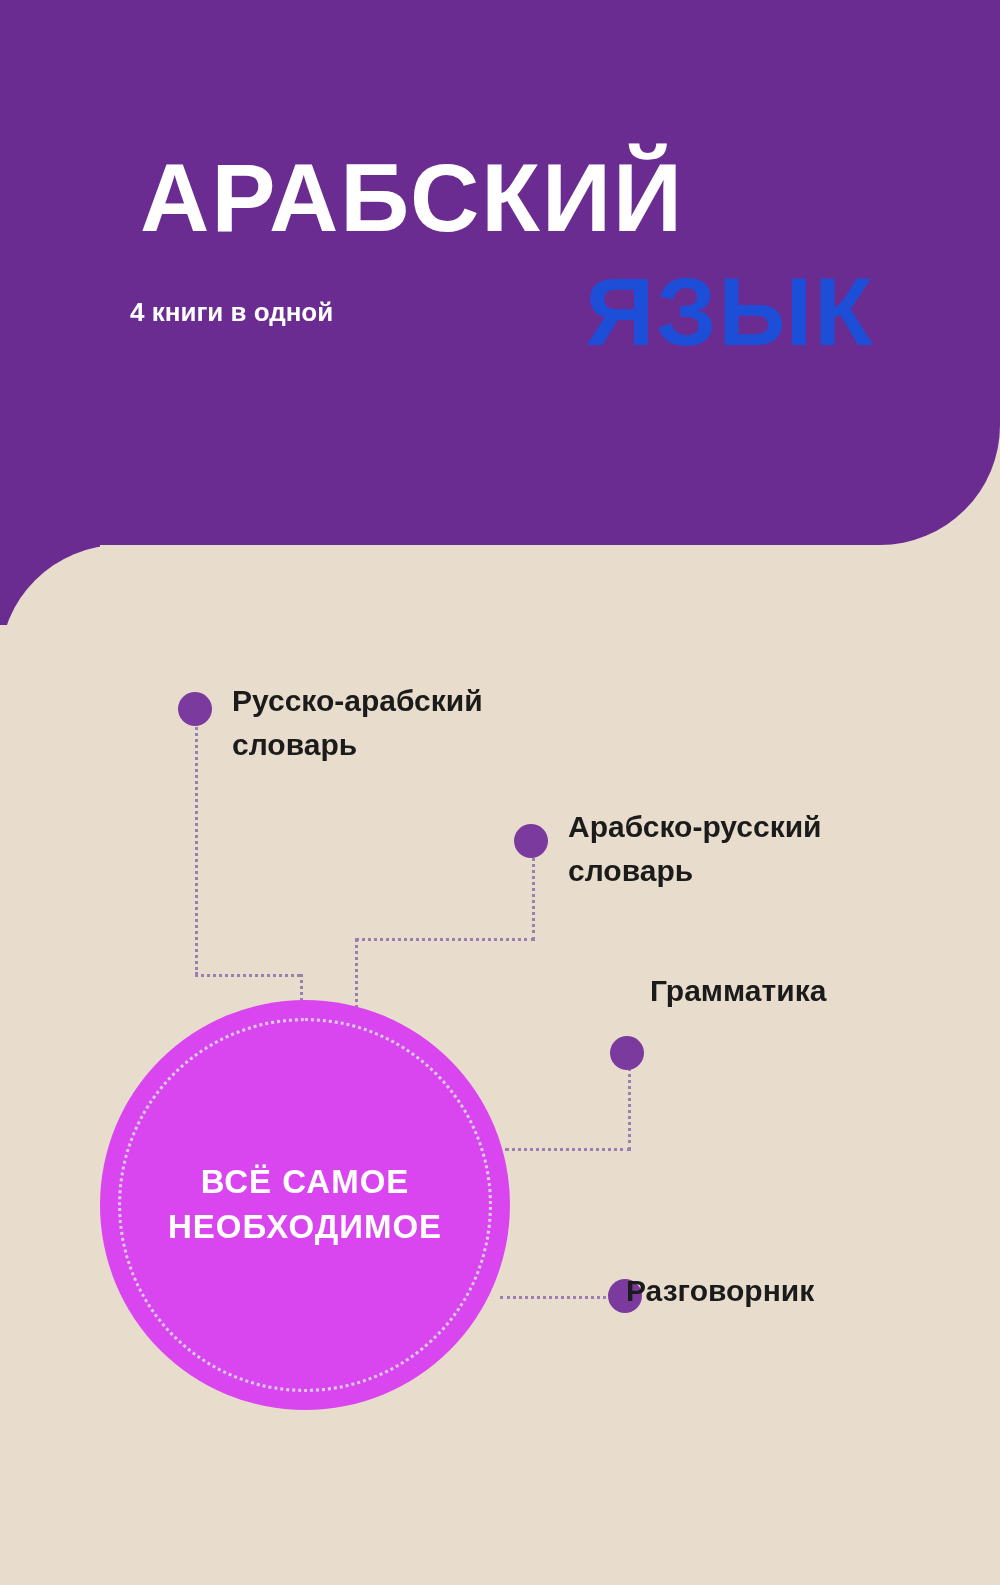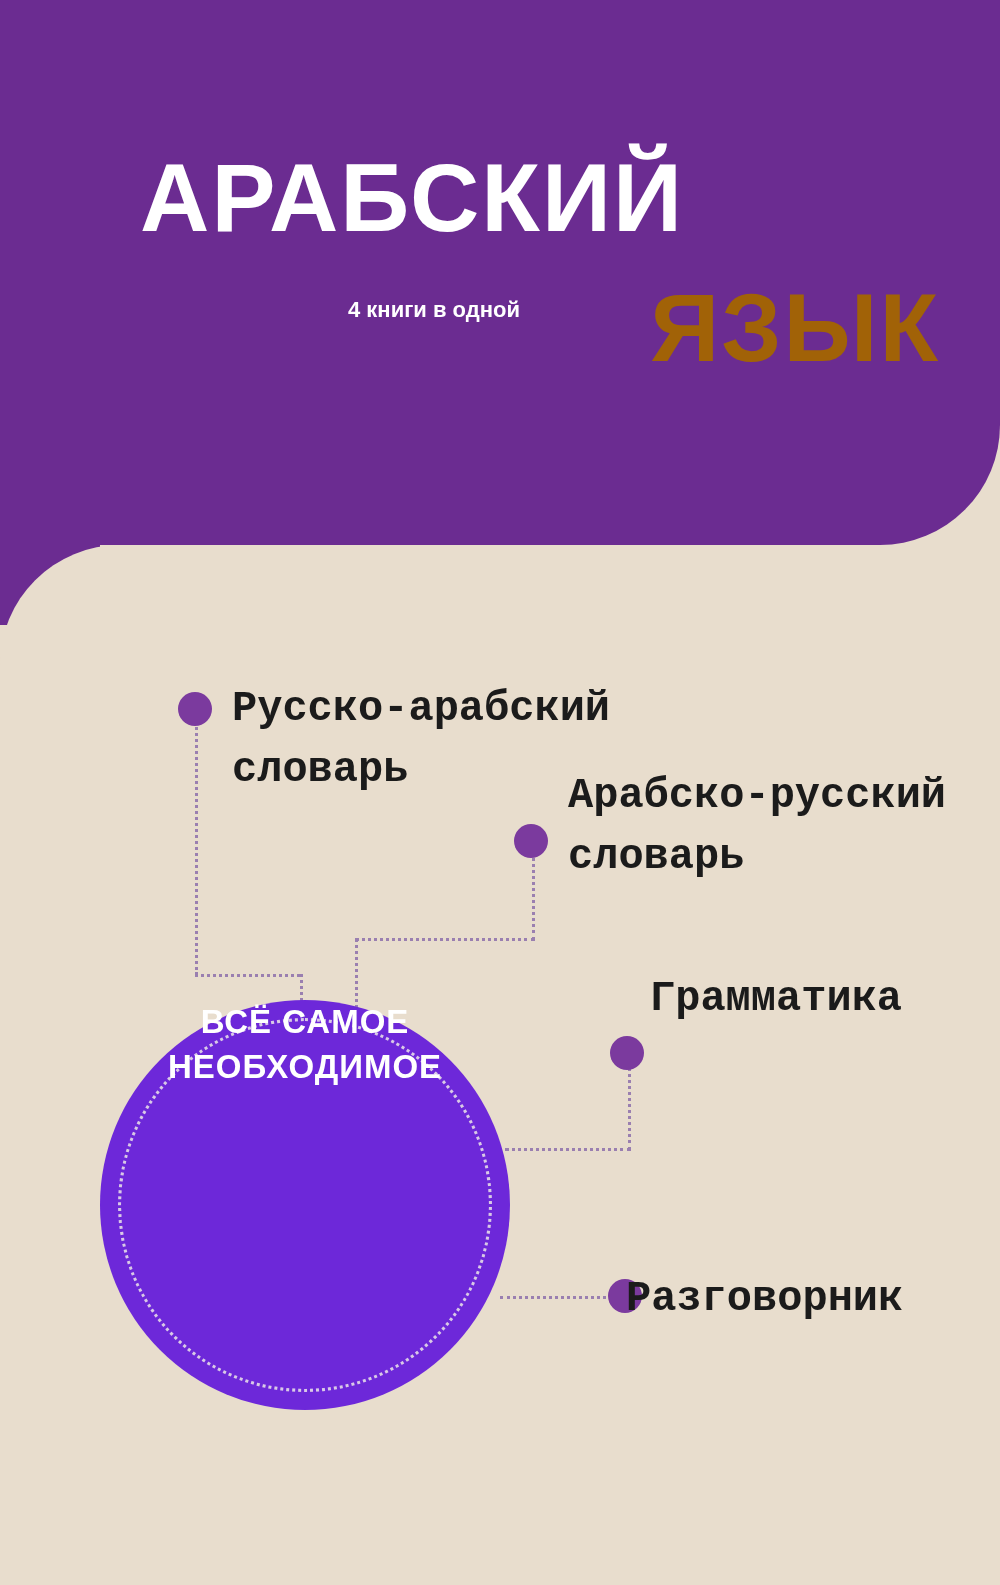--- a/index.html
+++ b/index.html
@@ -60,50 +60,51 @@
     text-align: center;
     color: #ffffff;
     font-size: 96px;
     font-weight: bold;
     letter-spacing: 2px;
     line-height: 1.0;
   }
   .title-second {
     position: absolute;
     left: 520px;
-    top: 280px;
+    top: 264px;
     width: 420px;
-    text-align: right;
-    color: #a16207;
+    text-align: center;
+    color: #1d4ed8;
     font-size: 96px;
     font-weight: bold;
     letter-spacing: 2px;
     line-height: 1.0;
   }
   .subtitle {
     position: absolute;
     left: 130px;
     top: 297px;
     width: 390px;
-    text-align: right;
+    text-align: left;
     color: #ffffff;
-    font-size: 22px;
+    font-size: 26px;
     font-weight: bold;
   }
 
   
   .circle {
     position: absolute;
     left: 100px;
     top: 1000px;
     width: 410px;
     height: 410px;
     border-radius: 50%;
-    background: #6d28d9;
+    background: #d946ef;
     display: flex;
+    align-items: center;
     justify-content: center;
   }
   .circle-inner-ring {
     position: absolute;
     left: 18px;
     top: 18px;
     right: 18px;
     bottom: 18px;
     border-radius: 50%;
     border: 3px dotted #d9c9e6;
@@ -124,24 +125,23 @@
   .dot {
     position: absolute;
     width: 34px;
     height: 34px;
     border-radius: 50%;
     background: #7b3a9e;
   }
   .item-label {
     position: absolute;
     color: #1b1b1b;
-    font-size: 42px;
+    font-size: 30px;
     font-weight: bold;
     line-height: 1.45;
-    font-family: Liberation Mono, monospace;
   }
 
   
   .conn {
     position: absolute;
     border-color: #9a7fb0;
   }
   .v-line {
     border-left: 3px dotted #9a7fb0;
   }
@@ -179,21 +179,21 @@
     <div class="circle-inner-ring"></div>
     <div class="circle-label">ВСЁ САМОЕ
 НЕОБХОДИМОЕ</div>
   </div>
 
   <div class="dot" style="left:178px; top:692px;"></div>
   <div class="item-label" style="left:232px; top:679px; width:420px; white-space: pre-line;">Русско-арабский
 словарь</div>
 
   <div class="dot" style="left:514px; top:824px;"></div>
-  <div class="item-label" style="left:568px; top:766px; width:420px; white-space: pre-line;">Арабско-русский
+  <div class="item-label" style="left:568px; top:805px; width:420px; white-space: pre-line;">Арабско-русский
 словарь</div>
 
   <div class="dot" style="left:610px; top:1036px;"></div>
   <div class="item-label" style="left:650px; top:969px; width:330px;">Грамматика</div>
 
   <div class="dot" style="left:608px; top:1279px;"></div>
   <div class="item-label" style="left:626px; top:1269px; width:330px;">Разговорник</div>
 
 </div>
 

